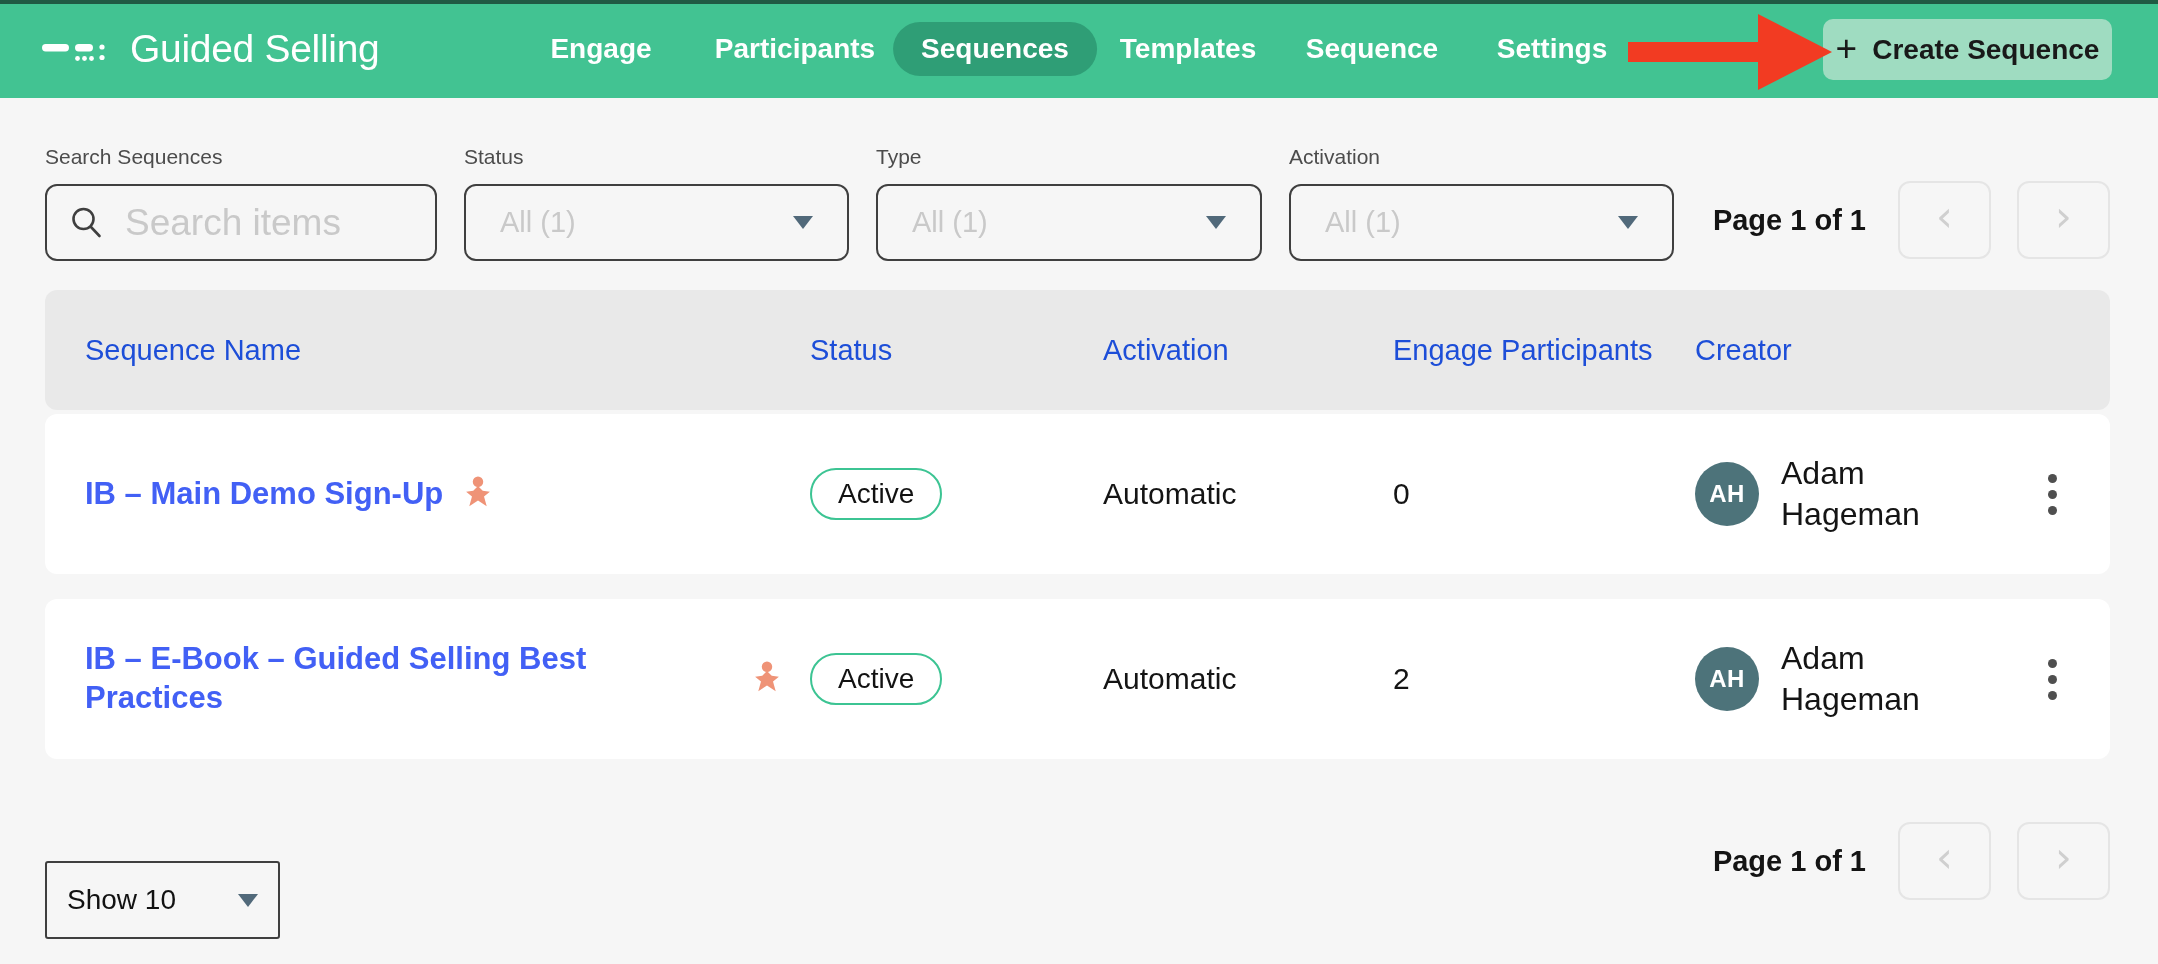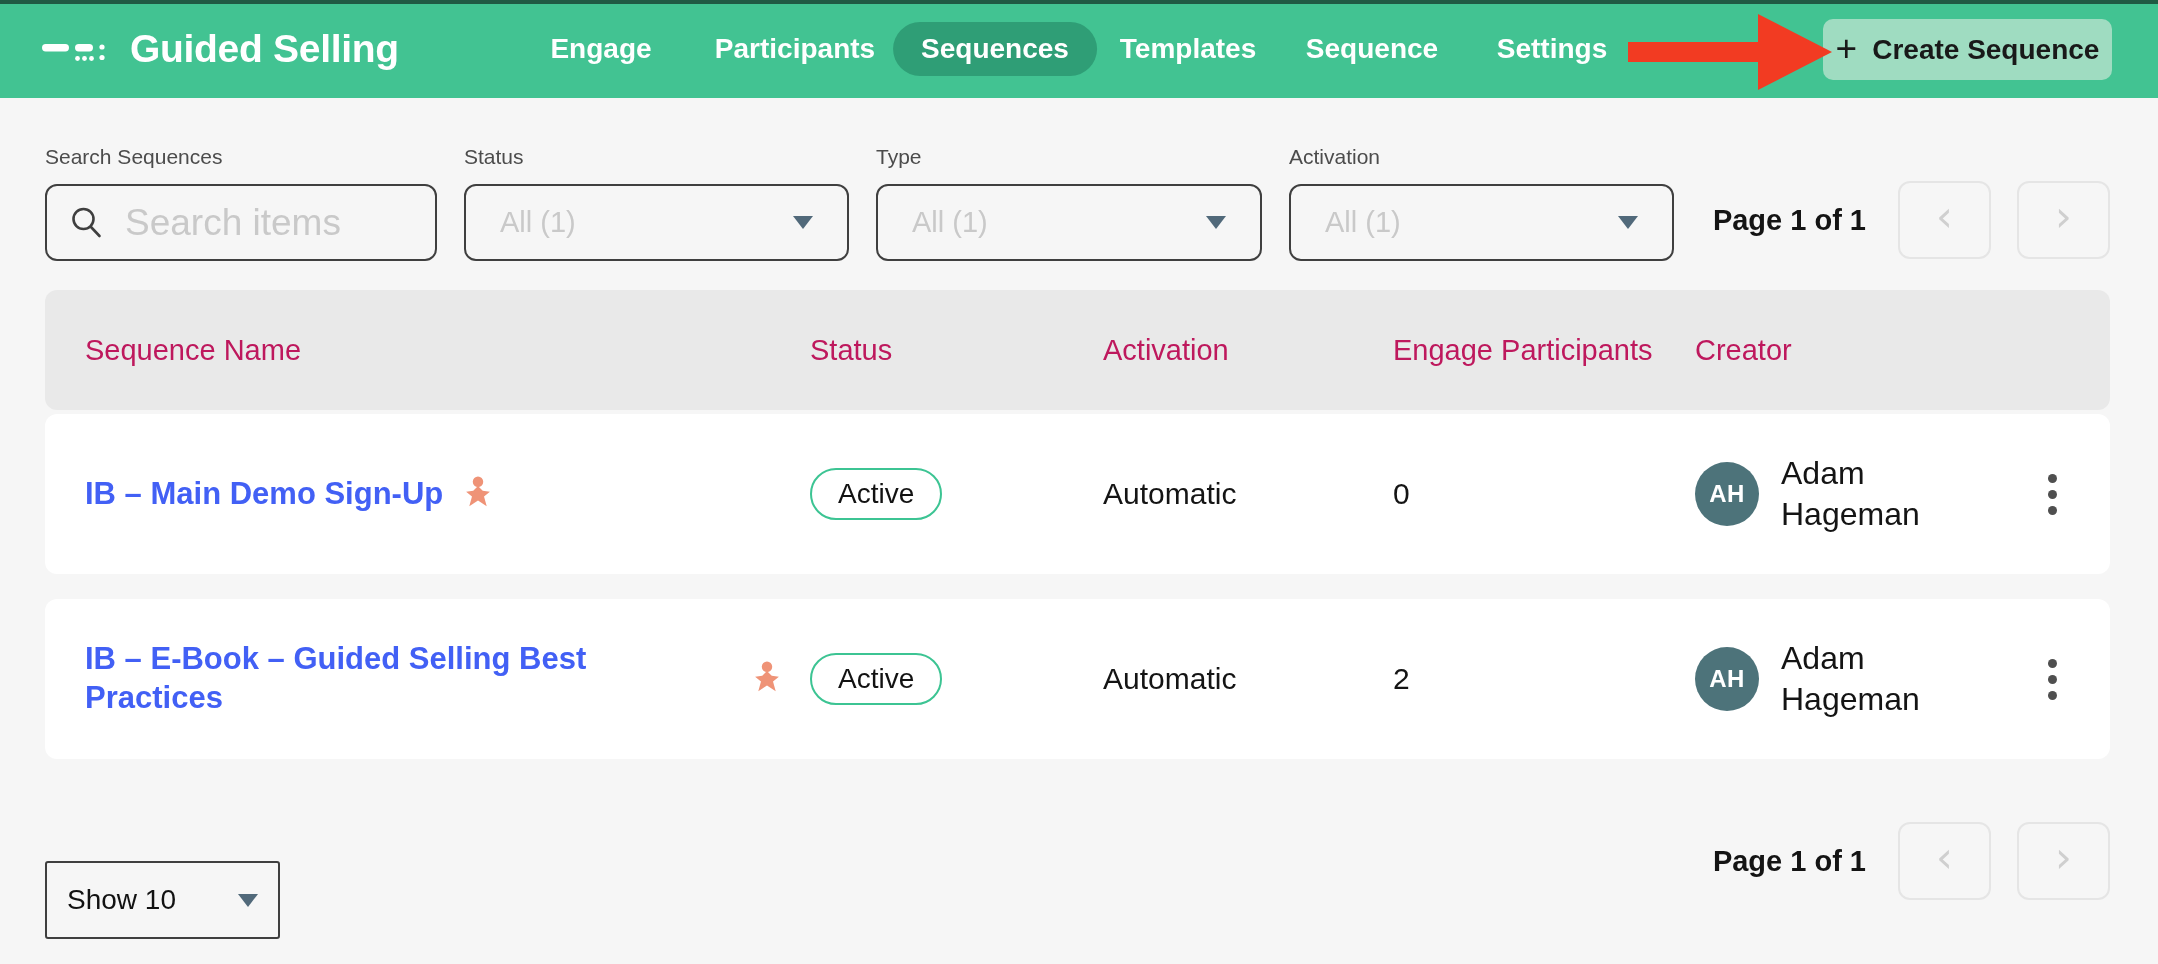--- a/index.html
+++ b/index.html
@@ -24,21 +24,21 @@
   *{margin:0;padding:0;box-sizing:border-box;}
   html,body{width:2158px;height:964px;}
   body{font-family:"Liberation Sans",sans-serif;background:var(--page-bg);position:relative;overflow:hidden;color:var(--text-dark);}
   .canvas{position:absolute;inset:0;width:2158px;height:964px;}
 
   
   .topbar{position:absolute;left:0;top:0;width:2158px;height:98px;background:var(--brand-green);}
   .top-edge{position:absolute;left:0;top:0;width:2158px;height:4px;background:rgba(10,20,16,.6);z-index:5;}
   .brand{position:absolute;left:42px;top:0;height:98px;display:flex;align-items:center;gap:18px;}
   .brand svg{display:block;}
-  .app-title{color:#fff;font-size:39px;font-weight:700;letter-spacing:-.3px;}
+  .app-title{color:#fff;font-size:39px;font-weight:400;letter-spacing:-.3px;}
   .nav-item{position:absolute;top:50%;transform:translate(-50%,-50%);color:#fff;font-size:28px;font-weight:600;white-space:nowrap;cursor:pointer;}
   .nav-item.active{background:var(--brand-green-dark);border-radius:999px;padding:11px 28px;font-weight:700;}
   .annot-arrow{position:absolute;left:1628px;top:8px;width:206px;height:86px;z-index:4;}
   .create-btn{position:absolute;left:1823px;top:19px;width:289px;height:61px;background:var(--mint);border:none;border-radius:10px;display:flex;align-items:center;justify-content:center;gap:15px;cursor:pointer;font-family:inherit;}
   .create-btn .plus{font-size:37px;font-weight:300;color:#191919;line-height:1;margin-top:-3px;}
   .create-btn .lbl{font-size:28px;font-weight:600;color:#191919;white-space:nowrap;}
 
   
   .field{position:absolute;top:145px;}
   .field .flabel{display:block;font-size:21px;color:var(--label-gray);margin-bottom:15px;}
@@ -55,21 +55,21 @@
   .pager-top{top:181px;}
   .pager-bottom{top:822px;}
   .page-label{font-size:29px;font-weight:600;color:#141414;white-space:nowrap;margin-right:6px;}
   .page-btn{width:93px;height:78px;border:2px solid var(--disabled-border);border-radius:12px;background:transparent;display:flex;align-items:center;justify-content:center;cursor:default;}
   .page-btn .chev{font-size:42px;color:var(--disabled-chevron);line-height:1;margin-top:-6px;font-family:"DejaVu Sans",sans-serif;}
 
   
   .table{position:absolute;left:45px;top:290px;width:2065px;}
   .grid{display:grid;grid-template-columns:725px 293px 290px 302px 335px 1fr;align-items:center;padding-left:40px;}
   .thead{height:120px;background:var(--strip-bg);border-radius:12px;}
-  .th{font-size:29px;font-weight:500;color:#be185d;}
+  .th{font-size:29px;font-weight:500;color:#1d4ed8;}
   .row-card{margin-top:4px;height:160px;background:#fff;border-radius:12px;}
   .row-card + .row-card{margin-top:25px;}
   .name-cell{display:flex;align-items:center;gap:16px;padding-right:24px;}
   .seq-link{font-size:31px;font-weight:700;color:var(--link-blue);text-decoration:none;line-height:1.25;}
   .person-star{flex:0 0 auto;}
   .pill{display:inline-flex;align-items:center;justify-content:center;padding:8px 26px;border:2.5px solid var(--pill-border);border-radius:999px;background:#fff;font-size:28px;font-weight:500;color:var(--text-dark);}
   .cell-text{font-size:30px;color:#141414;}
   .creator-cell{display:flex;align-items:center;gap:22px;}
   .avatar{width:64px;height:64px;border-radius:50%;background:var(--avatar-teal);color:#fff;font-size:24px;font-weight:600;display:flex;align-items:center;justify-content:center;letter-spacing:.5px;flex:0 0 auto;}
   .creator-name{font-size:32px;color:#141414;line-height:1.28;max-width:170px;}

